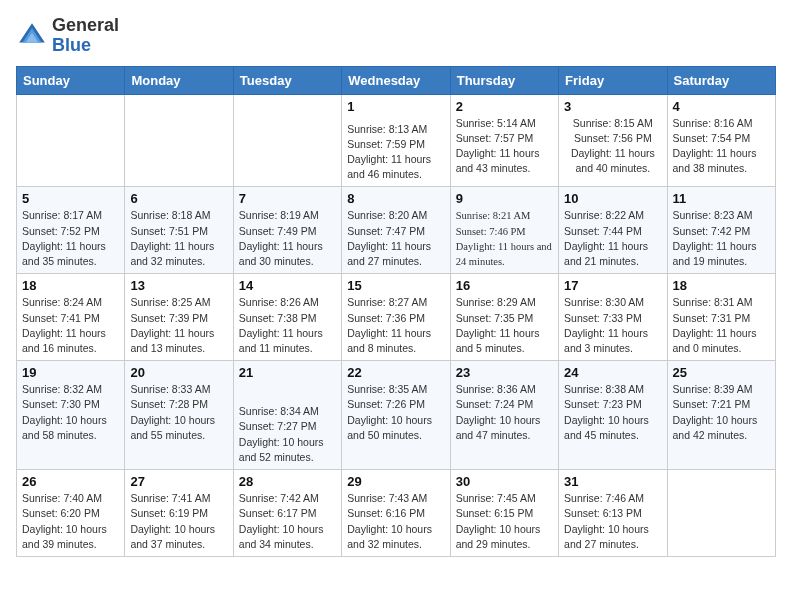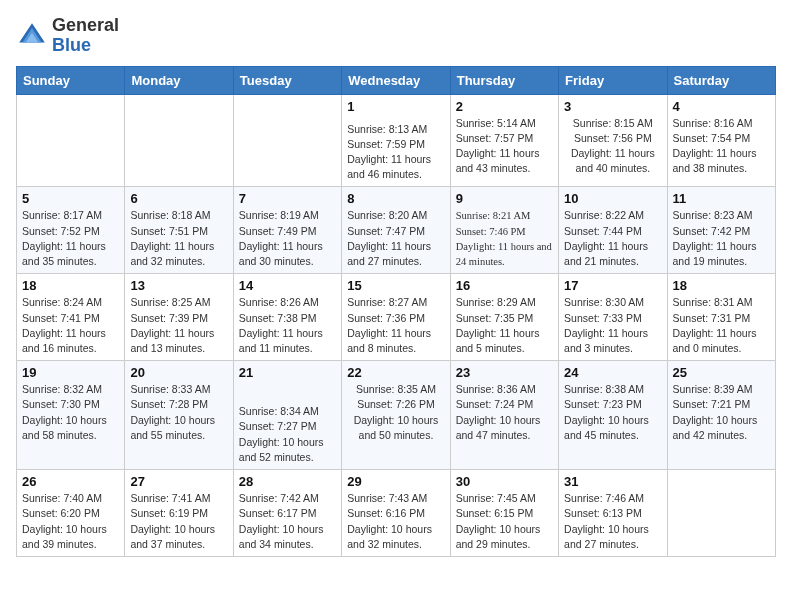--- a/index.html
+++ b/index.html
@@ -251,21 +251,21 @@
 Daylight: 10 hours and 55 minutes.</div>
         </td>
         <td>
           <div class="day-number">21</div>
           <div class="day-info" style="white-space: pre-line; margin-top: 24px;">Sunrise: 8:34 AM
 Sunset: 7:27 PM
 Daylight: 10 hours and 52 minutes.</div>
         </td>
         <td>
           <div class="day-number">22</div>
-          <div class="day-info" style="white-space: pre-line; text-align: center;">Sunrise: 8:35 AM
+          <div class="day-info" style="white-space: pre-line;">Sunrise: 8:35 AM
 Sunset: 7:26 PM
 Daylight: 10 hours and 50 minutes.</div>
         </td>
         <td>
           <div class="day-number">23</div>
           <div class="day-info" style="white-space: pre-line;">Sunrise: 8:36 AM
 Sunset: 7:24 PM
 Daylight: 10 hours and 47 minutes.</div>
         </td>
         <td>

